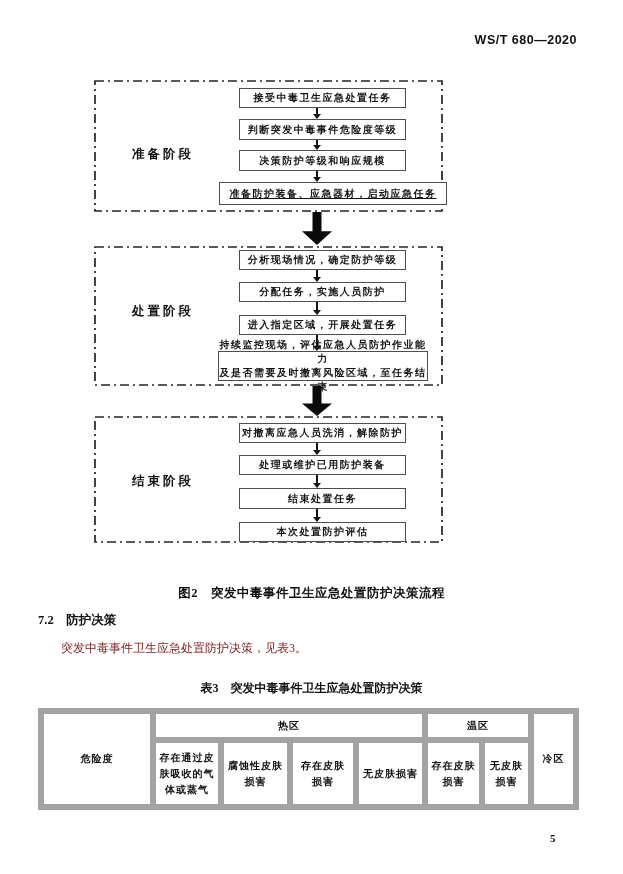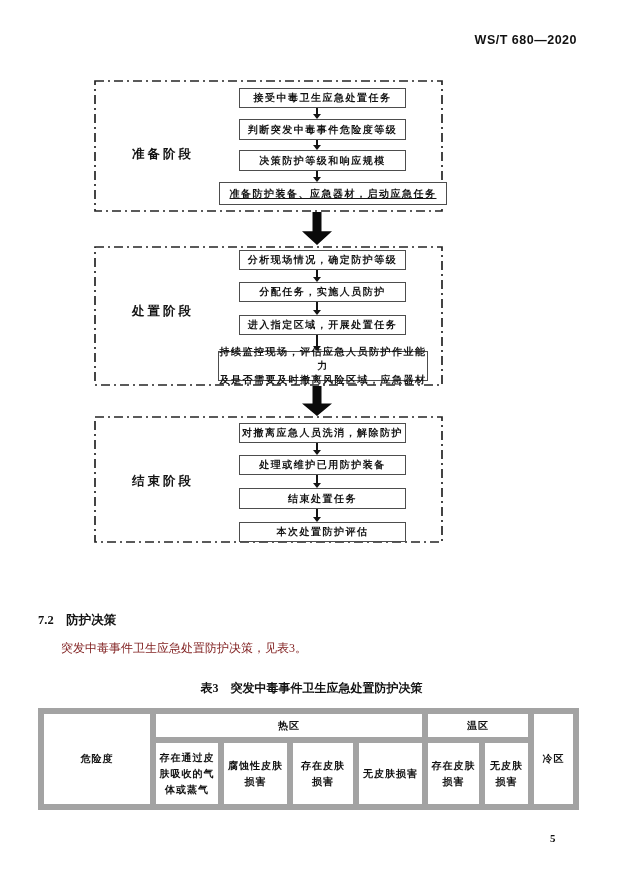--- a/index.html
+++ b/index.html
@@ -93,39 +93,40 @@
       <rect x="1" y="1" width="347" height="138" fill="none" stroke="#242424" stroke-width="1.7" stroke-dasharray="9 4 2 4"></rect>
     </svg>
     <div class="phase-label" style="top:57px;">处置阶段</div>
     <div class="step" style="left:145px; top:4px;  width:167px; height:20px;">分析现场情况，确定防护等级</div>
     <div class="flow-arrow" style="left:217px; top:24px; height:12px;"></div>
     <div class="step" style="left:145px; top:36px; width:167px; height:20px;">分配任务，实施人员防护</div>
     <div class="flow-arrow" style="left:217px; top:56px; height:13px;"></div>
     <div class="step" style="left:145px; top:69px; width:167px; height:20px;">进入指定区域，开展处置任务</div>
     <div class="flow-arrow" style="left:217px; top:89px; height:16px;"></div>
     <div class="step" style="left:124px; top:105px; width:210px; height:30px;">持续监控现场，评估应急人员防护作业能力
-及是否需要及时撤离风险区域，应急器材</div>
+及是否需要及时撤离风险区域，至任务结束</div>
   </div>
 
   <div class="block-arrow" style="top:386px; height:30px;"></div>
 
   <div class="phase" style="top:416px; height:127px;">
     <svg class="phase-border" width="349" height="127">
       <rect x="1" y="1" width="347" height="125" fill="none" stroke="#242424" stroke-width="1.7" stroke-dasharray="9 4 2 4"></rect>
     </svg>
     <div class="phase-label" style="top:57px;">结束阶段</div>
     <div class="step" style="left:145px; top:7px;  width:167px; height:20px;">对撤离应急人员洗消，解除防护</div>
     <div class="flow-arrow" style="left:217px; top:27px; height:12px;"></div>
     <div class="step" style="left:145px; top:39px; width:167px; height:20px;">处理或维护已用防护装备</div>
     <div class="flow-arrow" style="left:217px; top:59px; height:13px;"></div>
     <div class="step" style="left:145px; top:72px; width:167px; height:21px;">结束处置任务</div>
     <div class="flow-arrow" style="left:217px; top:93px; height:13px;"></div>
     <div class="step" style="left:145px; top:106px; width:167px; height:20px;">本次处置防护评估</div>
   </div>
 
+  <div class="fig-caption" style="top:585px;">图2　突发中毒事件卫生应急处置防护决策流程</div>
 
   <div class="sec-heading" style="top:612px;">7.2　防护决策</div>
   <div class="sec-body" style="top:640px;">突发中毒事件卫生应急处置防护决策，见表3。</div>
 
   <div class="tbl-title" style="top:680px;">表3　突发中毒事件卫生应急处置防护决策</div>
 
   <table class="t3">
     <colgroup>
       <col style="width:112px">
         <col style="width:68px">

